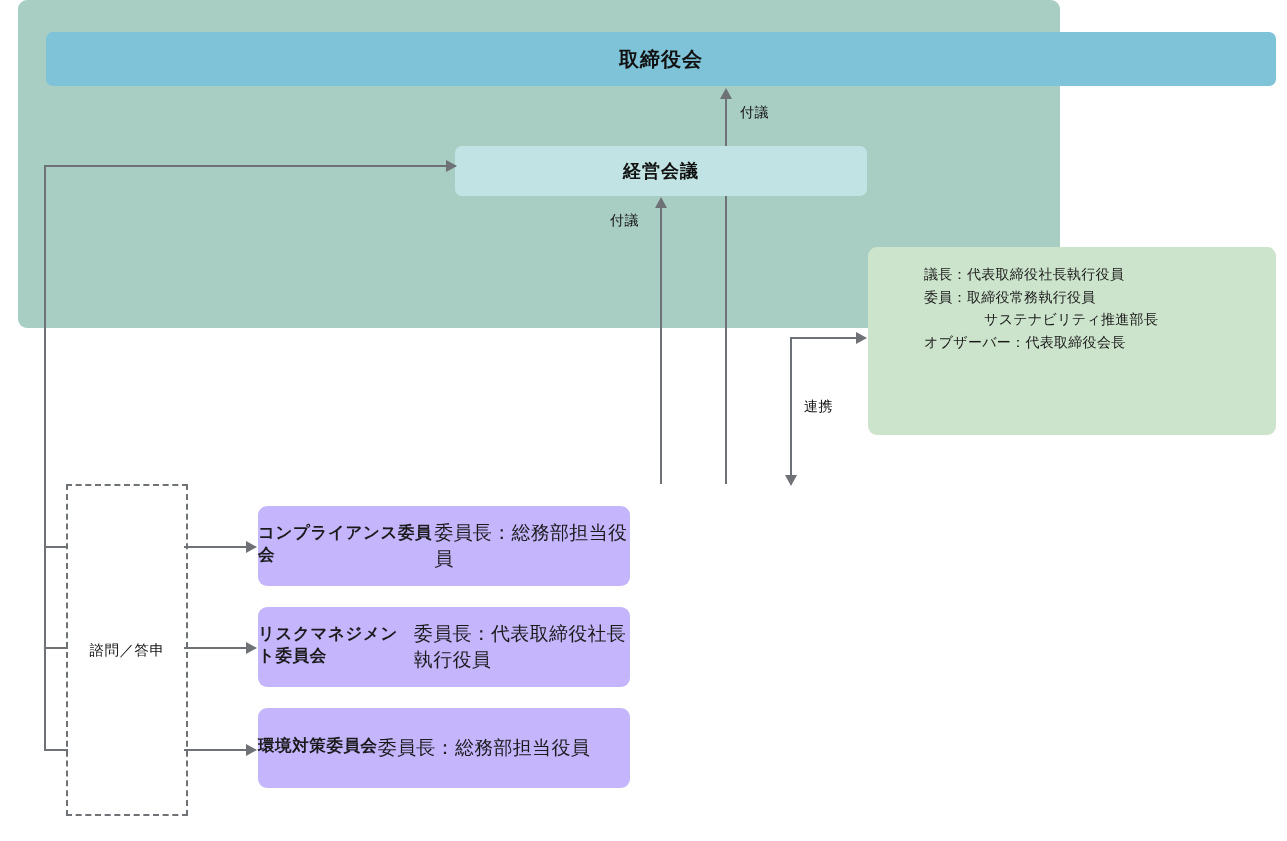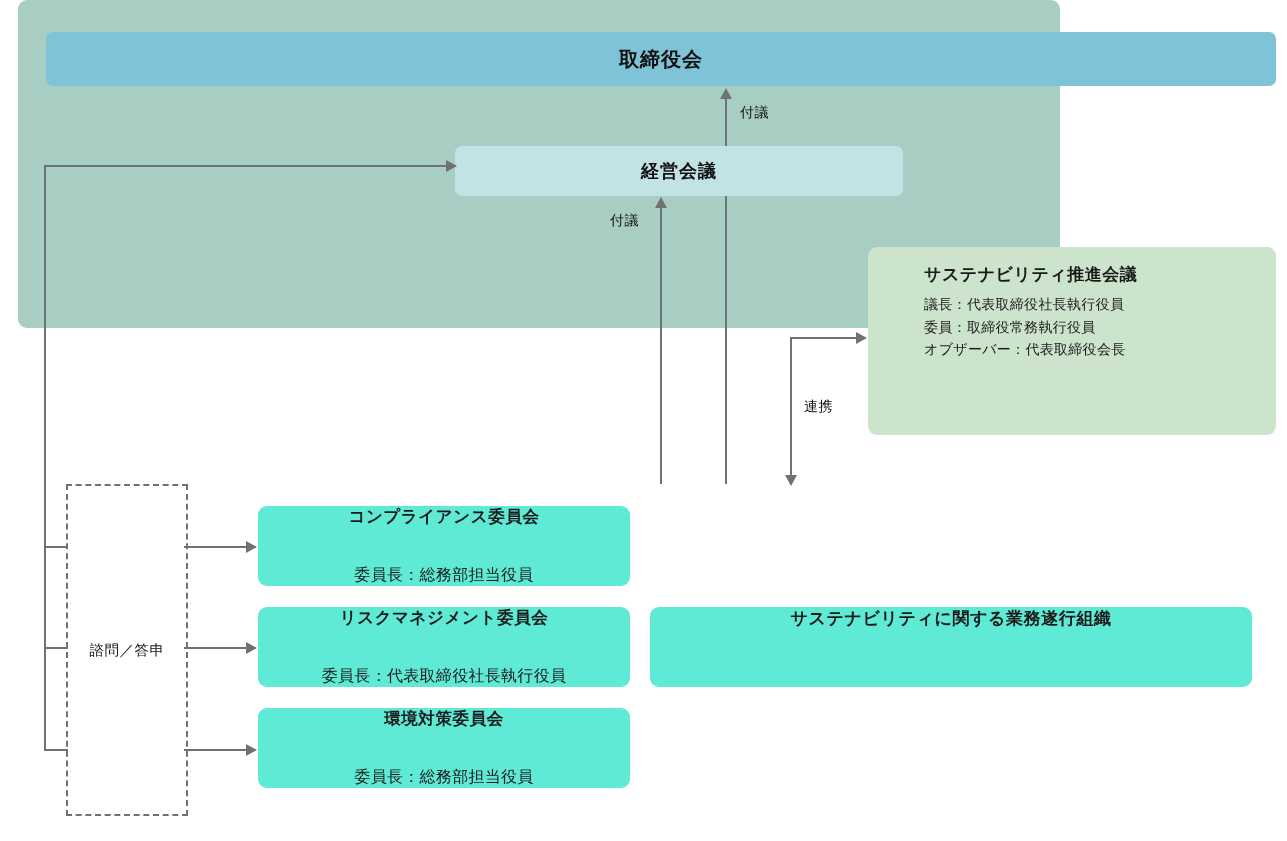--- a/index.html
+++ b/index.html
@@ -14,21 +14,21 @@
 
   
   #board{
     left:28px;top:32px;width:1230px;height:54px;
     background:#7ec3d8;border-radius:7px;
   }
   #board .t{font-size:20px;font-weight:700;letter-spacing:1px;color:#111;}
 
   
   #mgmt{
-    left:437px;top:146px;width:448px;height:50px;
+    left:437px;top:146px;width:412px;height:50px;
     background:#c1e3e3;border-radius:7px;
   }
   #mgmt .t{font-size:18px;font-weight:700;letter-spacing:1px;color:#111;}
 
   
   #council{
     left:850px;top:247px;width:408px;height:188px;
     background:#cce3cc;border-radius:9px;
     align-items:flex-start;justify-content:flex-start;
     padding:16px 0 0 56px;
@@ -38,26 +38,26 @@
   #council .indent{padding-left:60px;}
 
   
   #panel{
     left:216px;top:484px;width:1042px;height:328px;
     background:#a8cdc3;border-radius:9px;display:block;
   }
 
   
   .card{
-    position:absolute;background:#5eead4;border-radius:9px;
-    display:flex;flex-direction:column;align-items:center;justify-content:space-between;
+    position:absolute;background:#c4b5fd;border-radius:9px;
+    display:flex;flex-direction:row;align-items:center;justify-content:flex-start;
     box-sizing:border-box;
   }
   .card .ct{font-size:16.5px;font-weight:700;letter-spacing:.6px;margin-bottom:4px;}
-  .card .cs{font-size:16px;letter-spacing:.3px;}
+  .card .cs{font-size:19px;letter-spacing:.3px;}
   #cmt-compliance{left:240px;top:506px;width:372px;height:80px;}
   #cmt-risk{left:240px;top:607px;width:372px;height:80px;}
   #cmt-env{left:240px;top:708px;width:372px;height:80px;}
 
   #exec-org{
     left:632px;top:607px;width:602px;height:80px;
   }
   #exec-org .ct{font-size:17px;font-weight:700;letter-spacing:.6px;margin-bottom:0;}
 
   #esg{
@@ -113,23 +113,23 @@
 
   <div class="ln lnh" style="left:26px;top:165px;width:412px;"></div>
   <div class="ah ah-right" style="left:428px;top:160px;"></div>
   <div class="ln lnv" style="left:26px;top:165px;height:586px;"></div>
 
   <div class="ln lnh" style="left:26px;top:546px;width:24px;"></div>
   <div class="ln lnh" style="left:26px;top:647px;width:24px;"></div>
   <div class="ln lnh" style="left:26px;top:749px;width:24px;"></div>
 
   <div class="node" id="council">
-    <span class="ct">サステナビリティ推進会議</span>
     <span class="cl">議長：代表取締役社長執行役員</span>
     <span class="cl">委員：取締役常務執行役員</span>
+    <span class="cl indent">サステナビリティ推進部長</span>
     <span class="cl">オブザーバー：代表取締役会長</span>
   </div>
 
   <div class="ln lnv" style="left:772px;top:337px;height:140px;"></div>
   <div class="ln lnh" style="left:772px;top:337px;width:68px;"></div>
   <div class="ah ah-right" style="left:838px;top:332px;"></div>
   <div class="ah ah-down" style="left:767px;top:475px;"></div>
   <span class="elab" style="left:786px;top:398px;">連携</span>
 
   <div id="panel"></div>
@@ -140,23 +140,20 @@
   </div>
   <div class="card" id="cmt-risk">
     <span class="ct">リスクマネジメント委員会</span>
     <span class="cs">委員長：代表取締役社長執行役員</span>
   </div>
   <div class="card" id="cmt-env">
     <span class="ct">環境対策委員会</span>
     <span class="cs">委員長：総務部担当役員</span>
   </div>
 
-  <div class="card" id="exec-org">
-    <span class="ct">サステナビリティに関する業務遂行組織</span>
-  </div>
 
 
   <div id="advisory">
     <span class="lab">諮問／答申</span>
   </div>
 
   <div class="ln lnh" style="left:166px;top:546px;width:66px;"></div>
   <div class="ah ah-right" style="left:228px;top:541px;"></div>
 
   <div class="ln lnh" style="left:166px;top:647px;width:66px;"></div>

